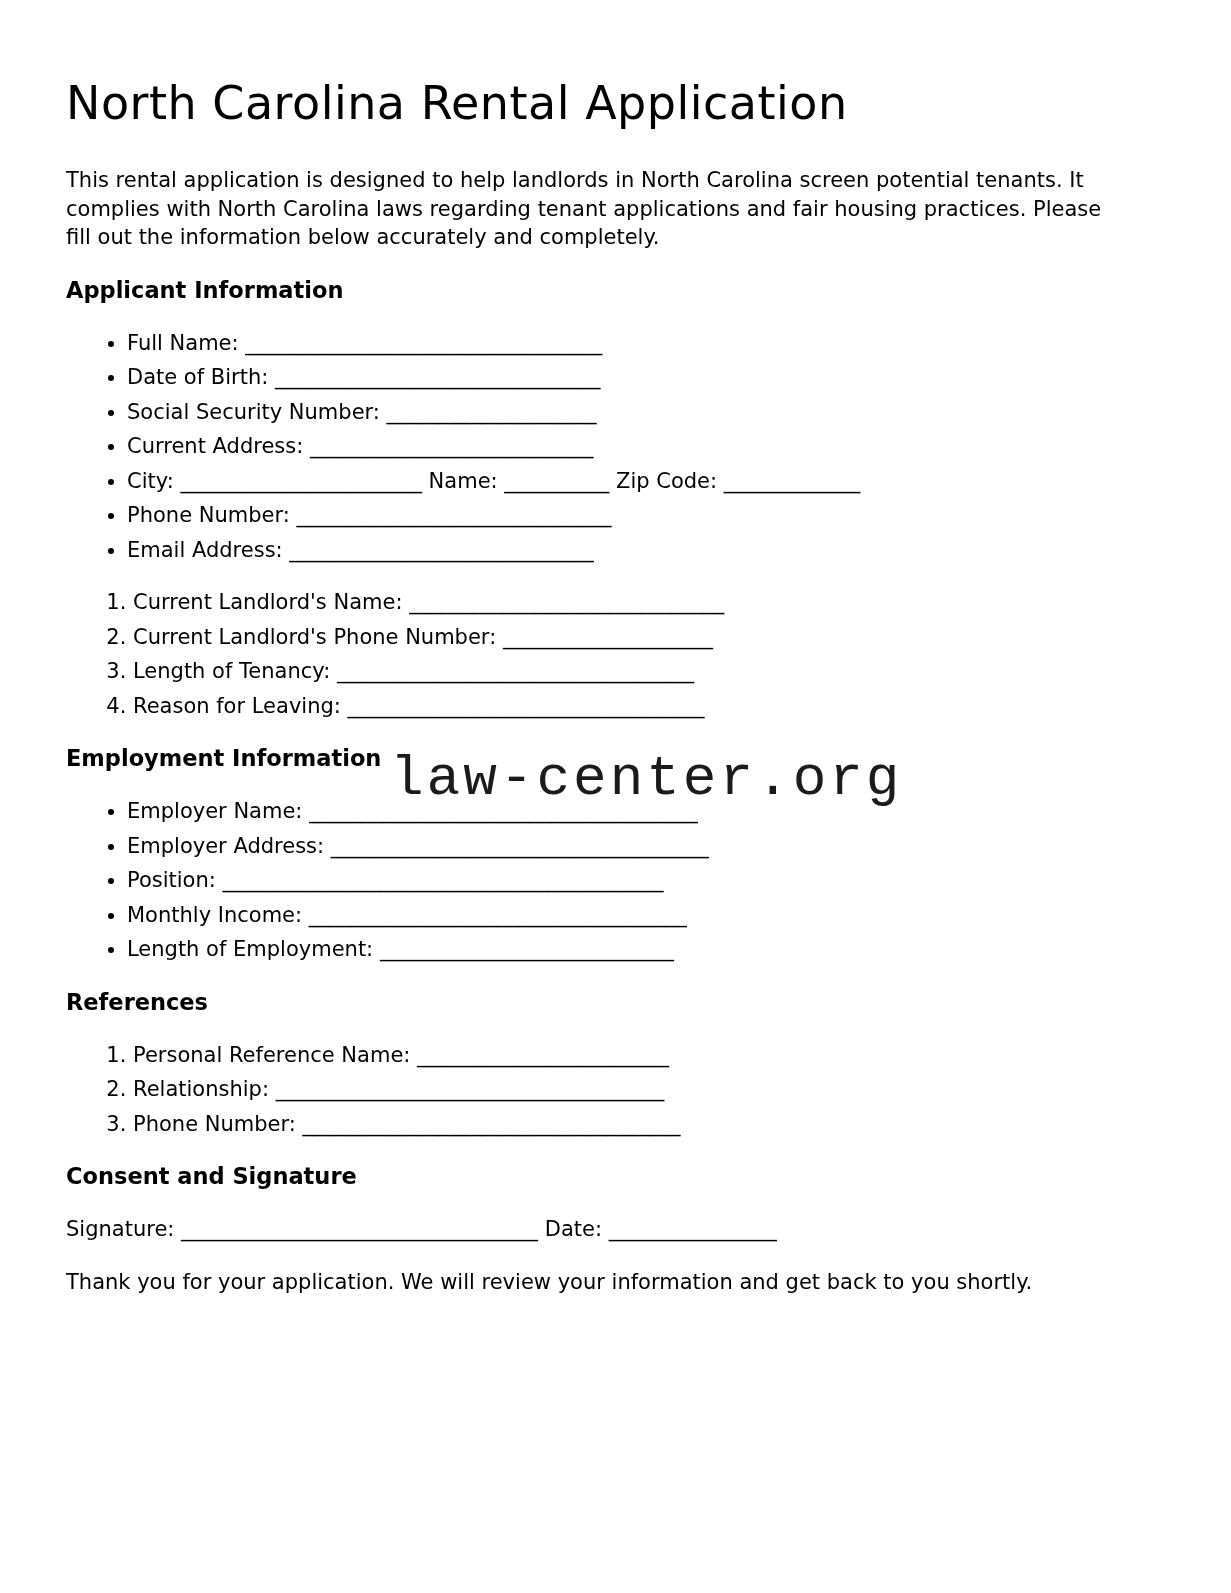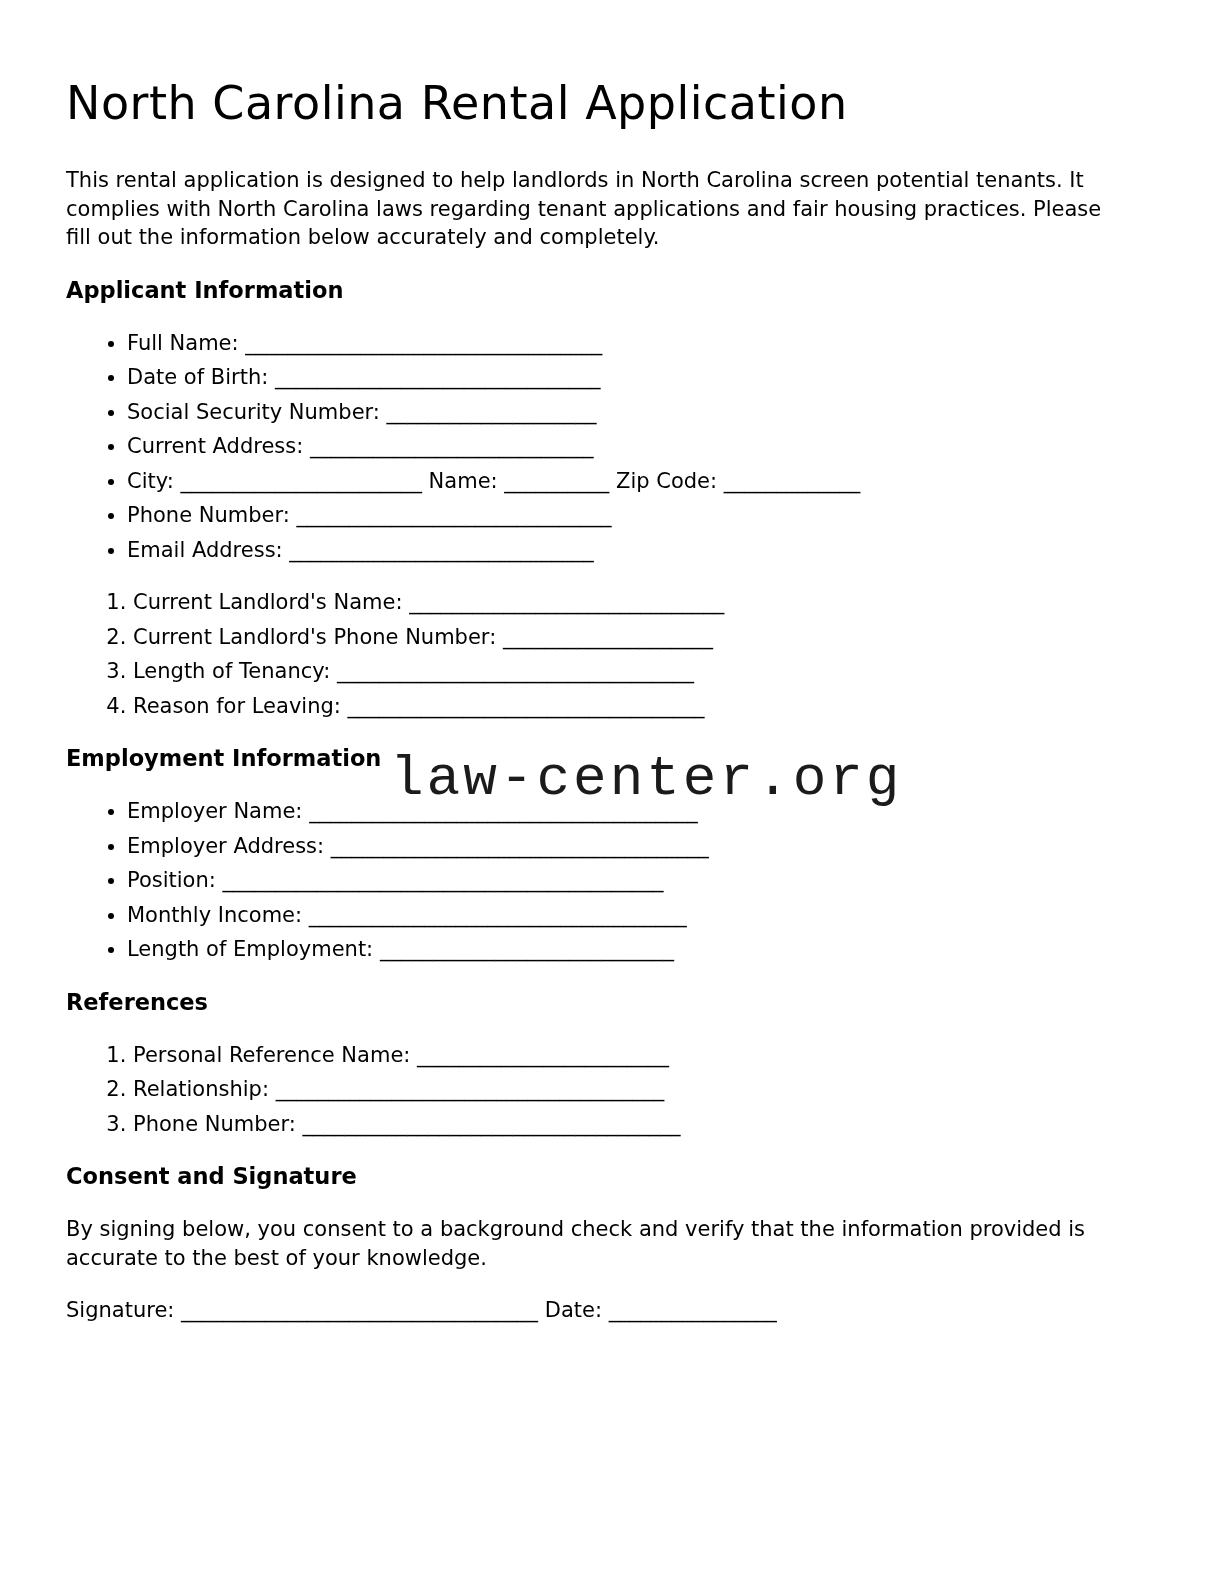--- a/index.html
+++ b/index.html
@@ -108,20 +108,20 @@
     <h2 class="sec-heading">References</h2>
     <ol class="field-list">
       <li class="field-row"><span class="field-label">Personal Reference Name:</span> <span class="field-blank">________________________</span></li>
       <li class="field-row"><span class="field-label">Relationship:</span> <span class="field-blank">_____________________________________</span></li>
       <li class="field-row"><span class="field-label">Phone Number:</span> <span class="field-blank">____________________________________</span></li>
     </ol>
   </div>
 
   <div>
     <h2 class="sec-heading">Consent and Signature</h2>
-    <p class="para">By signing below, you consent to a background check and verify that the information provided is accurate to the best of your knowledge.</p>
     <div class="sig-row"><span class="field-label">Signature:</span> <span class="field-blank">__________________________________</span> <span class="field-label">Date:</span> <span class="field-blank">________________</span></div>
   </div>
 
+  <p class="para">Thank you for your application. We will review your information and get back to you shortly.</p>
 
   <div class="watermark">law-center.org</div>
 
 </div>
 
 </body></html>

